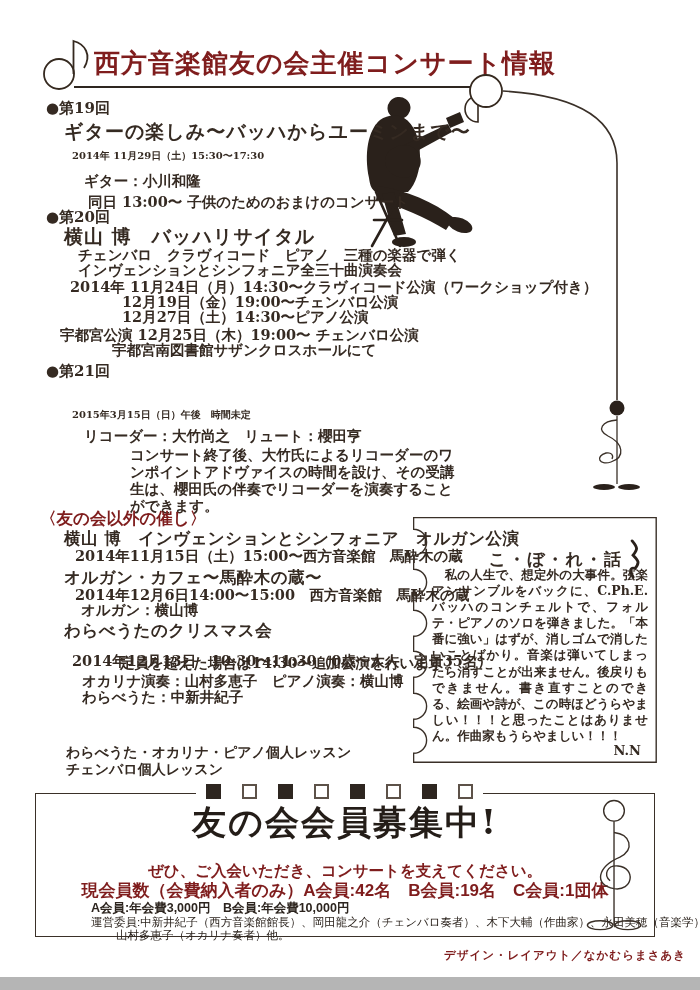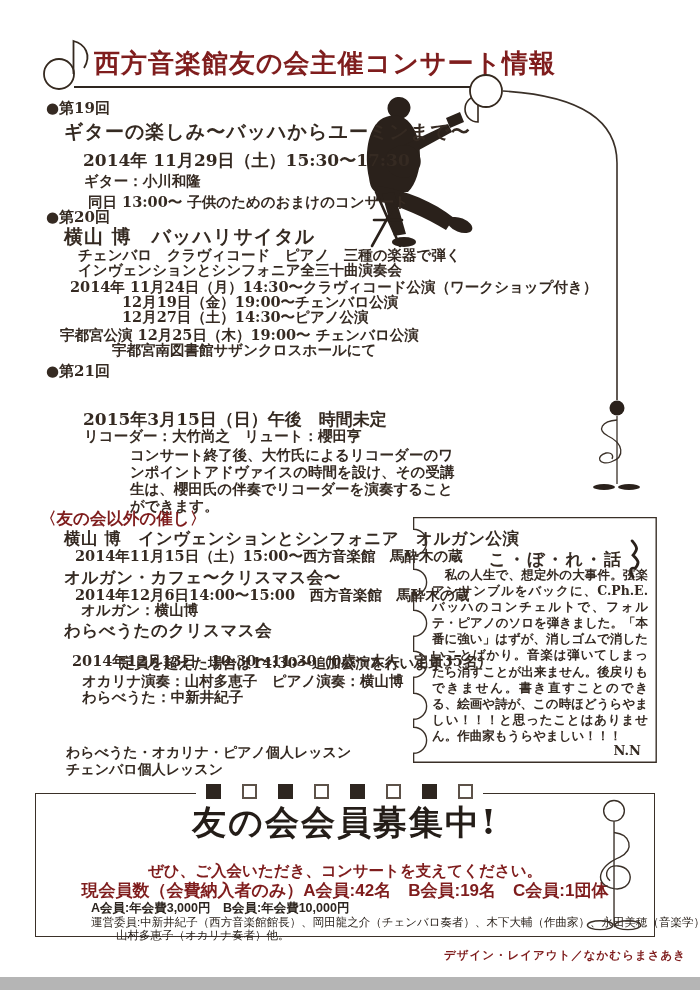--- a/index.html
+++ b/index.html
@@ -6,21 +6,21 @@
   .page{position:relative;width:700px;height:990px;background:#ffffff;overflow:hidden;
         font-family:"DejaVu Serif","Liberation Serif",serif;color:#3a2e26;}
   .abs{position:absolute;white-space:nowrap;}
   .serif-b{font-family:"DejaVu Serif","Liberation Serif",serif;font-weight:bold;color:#352a22;}
   .sans-b{font-family:"Liberation Sans","DejaVu Sans",sans-serif;font-weight:bold;color:#7f1d1d;}
   .sans{font-family:"Liberation Sans","DejaVu Sans",sans-serif;color:#2c241e;}
   .hdr-title{font-size:26px;letter-spacing:1px;}
   .underline-bar{position:absolute;height:2px;background:#2e2620;}
   .lbl{font-size:15px;}
   .ttl{font-size:19px;letter-spacing:1px;}
-  .dt{font-size:17px;margin-left:11px;}
+  .dt{font-size:10px;}
   .sm{font-size:14.5px;}
   .wrap{white-space:normal;line-height:17px;}
   .oth-ttl{font-size:16.5px;letter-spacing:0.5px;}
   .circ{display:inline-flex;align-items:center;justify-content:center;width:27px;height:27px;
         border-radius:50%;background:#2a211b;color:#fff;font-size:16px;font-weight:bold;margin-right:4px;}
   .kobore-box{position:absolute;left:413px;top:517px;width:244px;height:246px;}
   .kobore-title{position:absolute;top:22px;right:14px;font-size:17px;letter-spacing:2px;display:flex;align-items:center;gap:4px;}
   .kobore-body{position:absolute;left:19px;top:50px;width:216px;font-size:12.5px;line-height:16.1px;
                font-weight:600;white-space:normal;text-align:justify;}
   .kobore-sig{position:absolute;right:16px;top:226px;font-size:13px;}
@@ -95,21 +95,21 @@
   <div class="abs serif-b sm" style="left:112px;top:341px;">宇都宮南図書館サザンクロスホールにて</div>
 
   <div class="abs serif-b lbl" style="left:46px;top:362px;">●第21回</div>
   <div class="abs serif-b dt" style="left:72px;top:408px;">2015年3月15日（日）午後　時間未定</div>
   <div class="abs serif-b sm" style="left:84px;top:427px;">リコーダー：大竹尚之　リュート：櫻田亨</div>
   <div class="abs serif-b sm wrap" style="left:130px;top:446px;width:327px;">コンサート終了後、大竹氏によるリコーダーのワンポイントアドヴァイスの時間を設け、その受講生は、櫻田氏の伴奏でリコーダーを演奏することができます。</div>
 
   <div class="abs sans-b" style="left:40px;top:508px;font-size:16.5px;">〈友の会以外の催し〉</div>
   <div class="abs serif-b oth-ttl" style="left:64px;top:528px;">横山 博　インヴェンションとシンフォニア　オルガン公演</div>
   <div class="abs serif-b sm" style="left:75px;top:547px;">2014年11月15日（土）15:00〜西方音楽館　馬酔木の蔵</div>
-  <div class="abs serif-b oth-ttl" style="left:64px;top:567px;">オルガン・カフェ〜クリスマス会〜</div>
+  <div class="abs serif-b oth-ttl" style="left:64px;top:567px;">オルガン・カフェ〜馬酔木の蔵〜</div>
   <div class="abs serif-b sm" style="left:75px;top:586px;">2014年12月6日14:00〜15:00　西方音楽館　馬酔木の蔵</div>
   <div class="abs serif-b sm" style="left:81px;top:601px;">オルガン：横山博</div>
   <div class="abs serif-b oth-ttl" style="left:64px;top:620px;">わらべうたのクリスマス会</div>
   <div class="abs serif-b sm" style="left:72px;top:652px;">2014年12月13日　10:30〜11:30（0歳〜大人、定員35名）</div>
   <div class="abs serif-b sm" style="left:120px;top:654px;">定員を超えた場合は14:30〜追加公演を行います。</div>
   <div class="abs serif-b sm" style="left:82px;top:688px;">わらべうた：中新井紀子</div>
   <div class="abs serif-b sm" style="left:82px;top:672px;">オカリナ演奏：山村多恵子　ピアノ演奏：横山博</div>
 
   <div class="abs serif-b" style="left:66px;top:744px;font-size:14px;">わらべうた・オカリナ・ピアノ個人レッスン</div>
   <div class="abs serif-b" style="left:66px;top:761px;font-size:14px;">チェンバロ個人レッスン</div>

